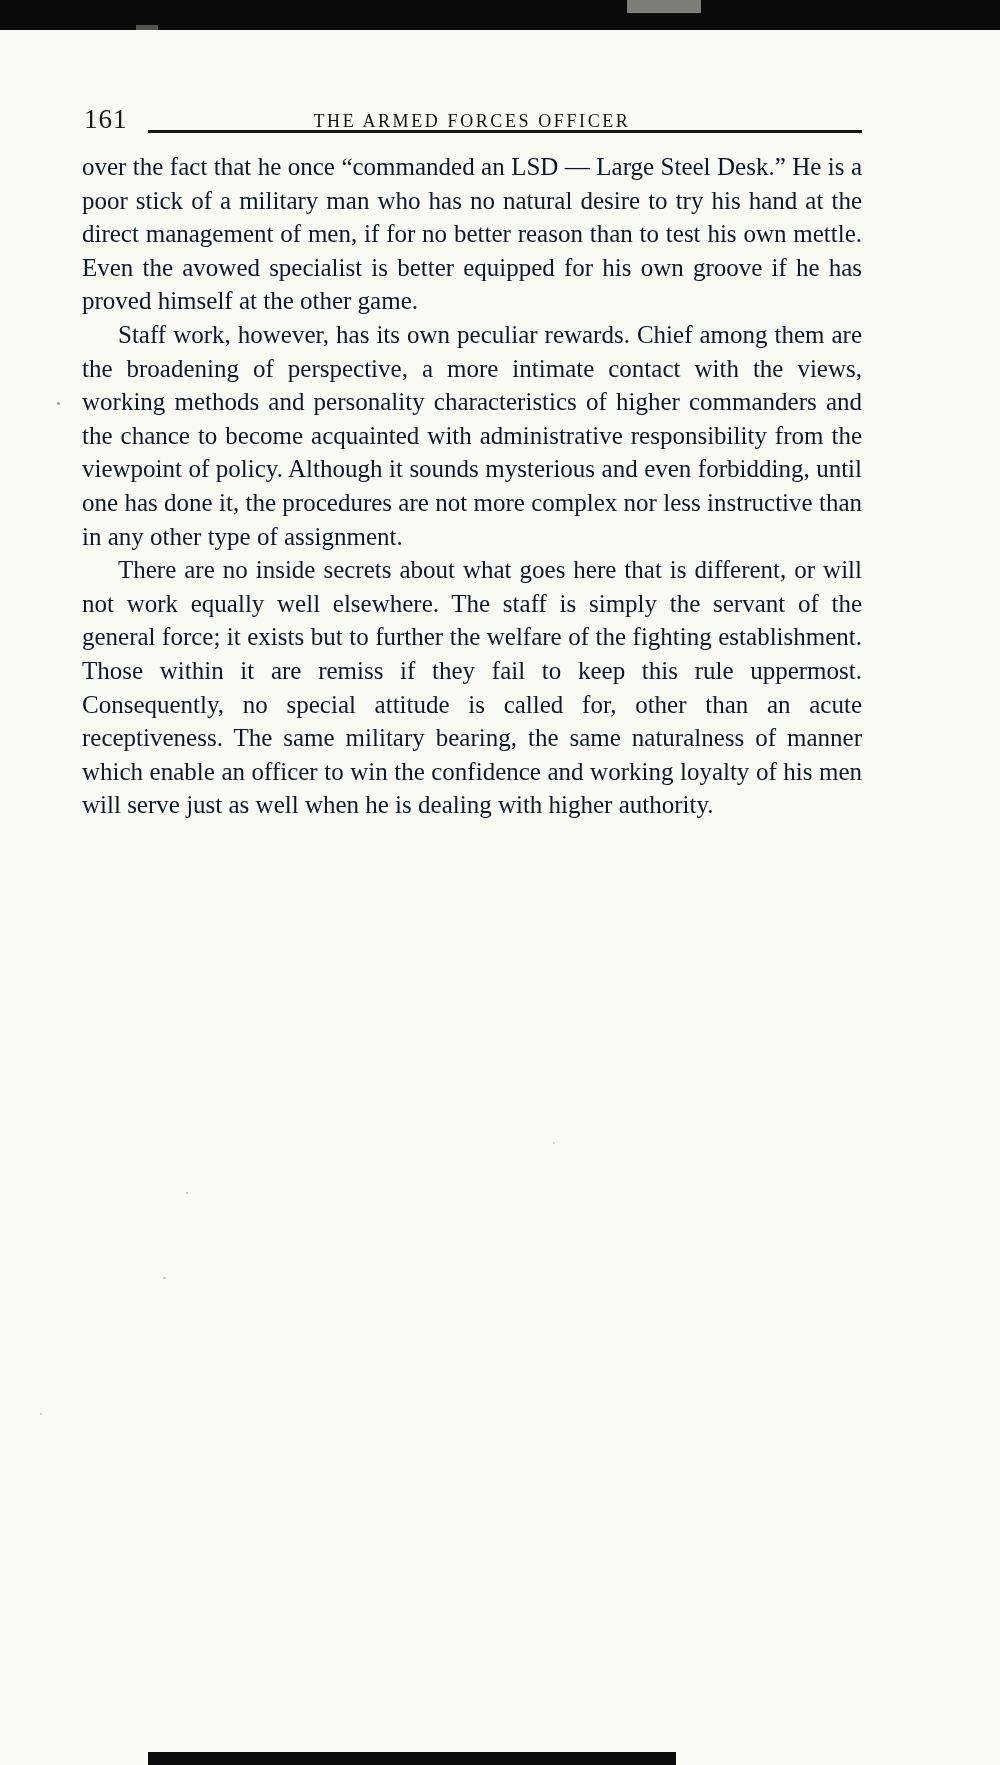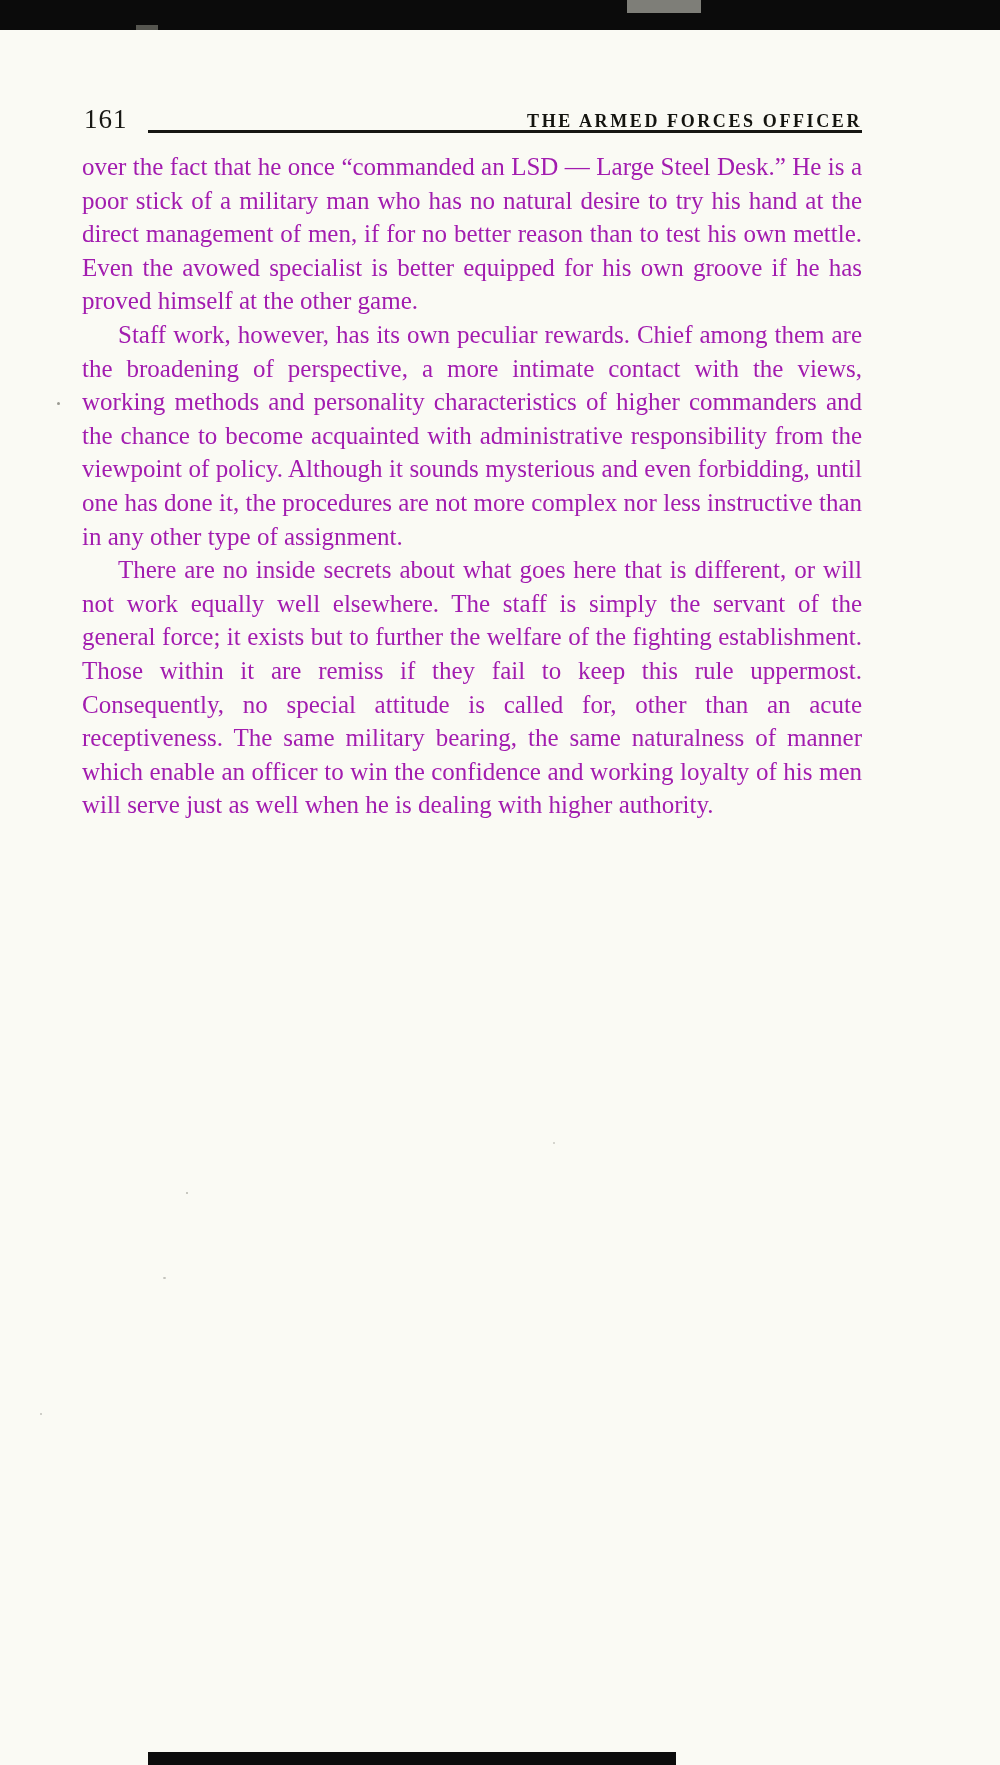--- a/index.html
+++ b/index.html
@@ -47,41 +47,41 @@
     position: absolute; left: 82px; top: 104px;
     width: 780px; height: 28px;
   }
   .page-number {
     position: absolute; left: 2px; top: 0;
     font-size: 27px;
     letter-spacing: 1px;
   }
   .running-title {
     display: block;
-    text-align: right;
+    text-align: center;
     padding-top: 7px;
     font-size: 18px;
-    font-weight: bold;
+    font-weight: normal;
     letter-spacing: 2.6px;
     color: #14140f;
   }
   .header-rule {
     position: absolute; left: 148px; top: 130px;
     width: 714px; height: 3px;
     background: #161613;
   }
 
   
   .body-text {
     position: absolute; left: 82px; top: 150px;
     width: 780px;
     font-size: 25px;
     line-height: 33.6px;
     text-align: justify;
-    color: #a21caf;
+    color: #0f172a;
   }
   .para { margin: 0; text-indent: 36px; }
   .para.first { text-indent: 0; }
 </style>
 </head>
 <body>
 
 <div class="page">
 
   <div class="scan-bar-top">

